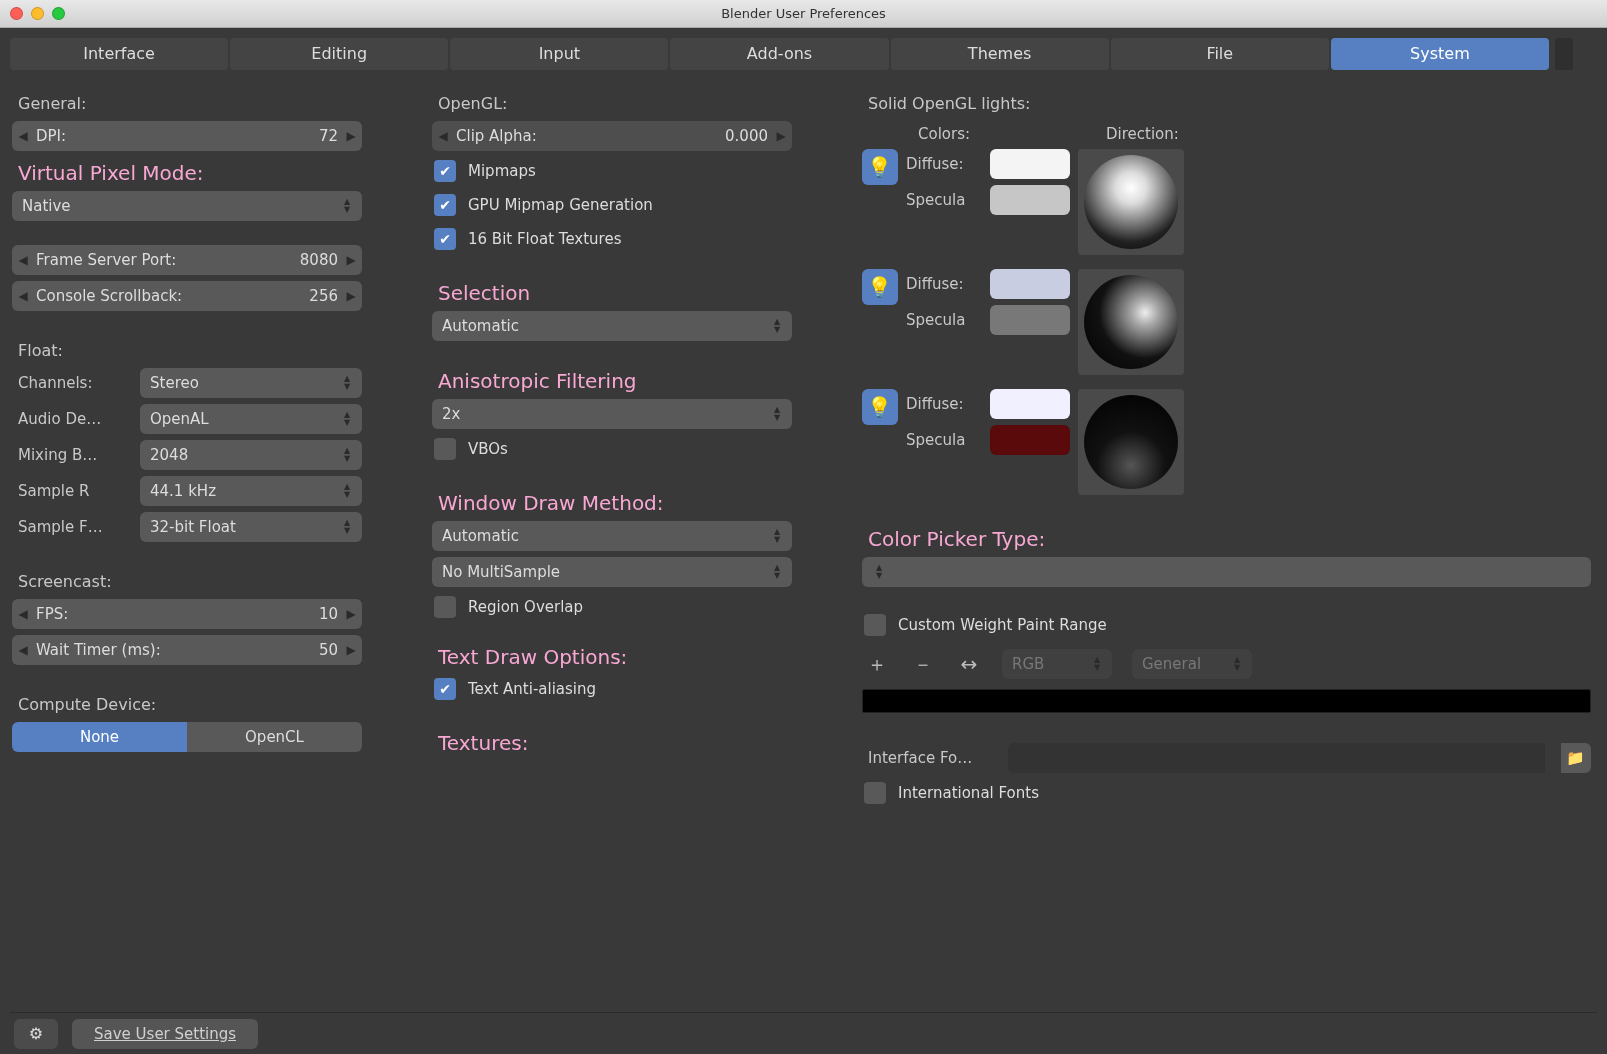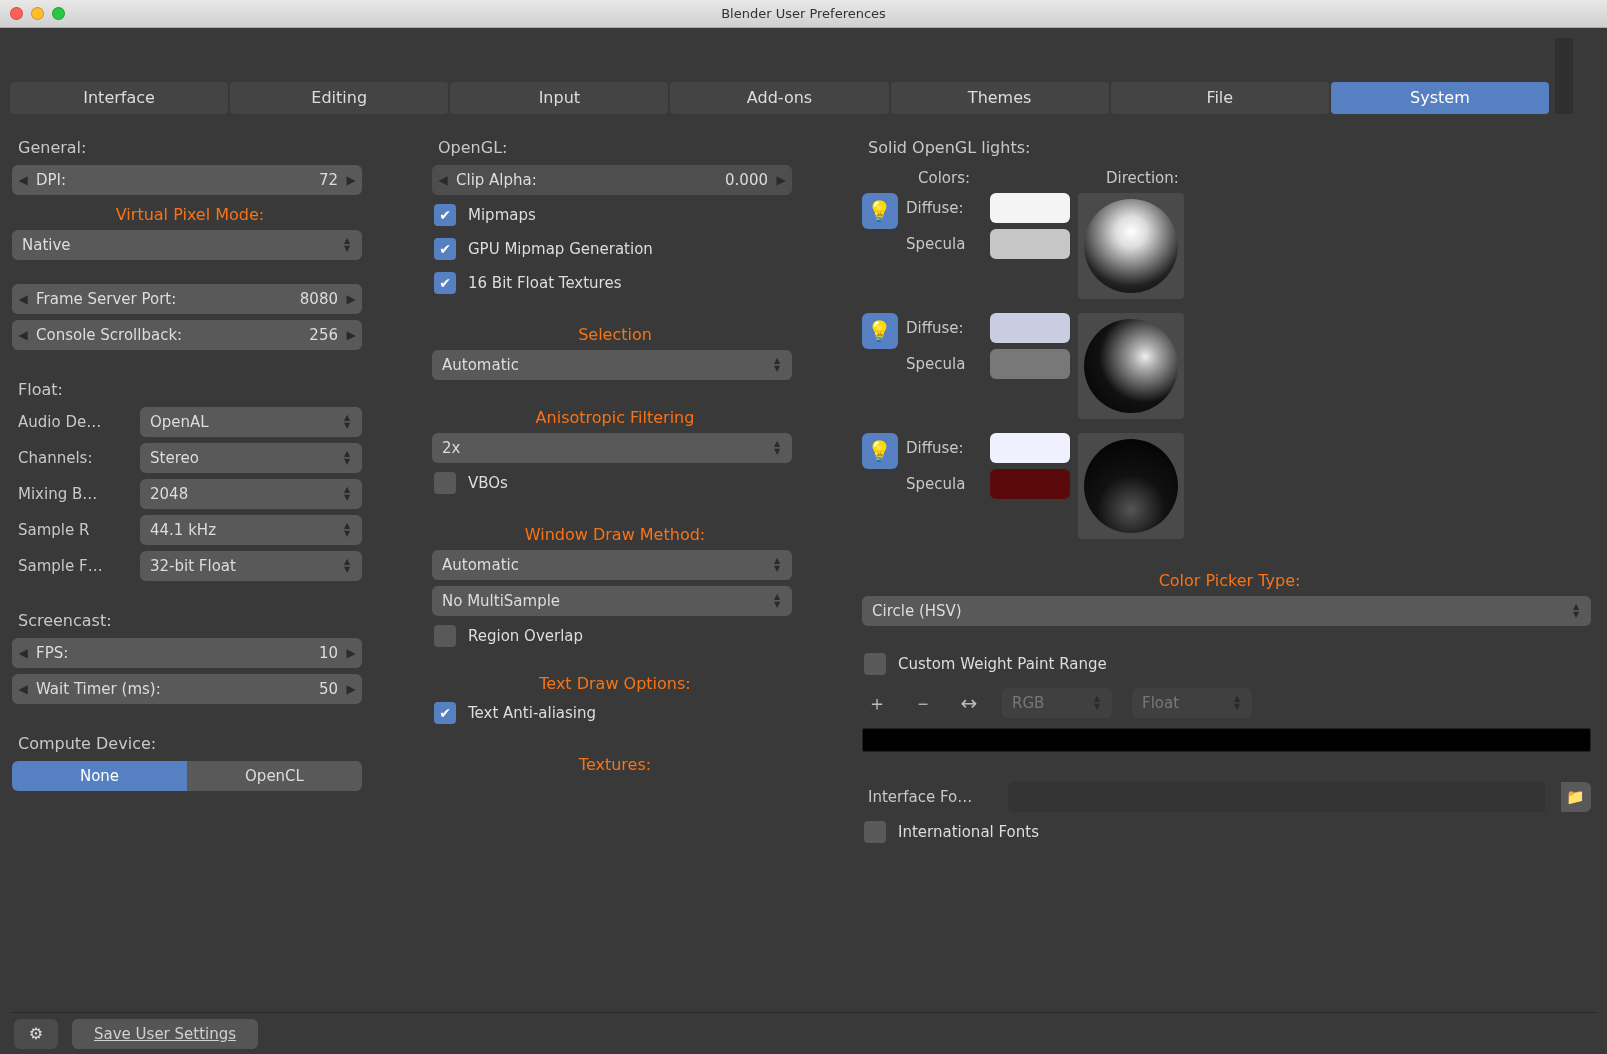--- a/index.html
+++ b/index.html
@@ -9,32 +9,32 @@
   .titlebar { height: 28px; background: linear-gradient(#e8e8e8,#d0d0d0); display:flex; align-items:center; padding:0 10px; border-bottom:1px solid #aaa; position:relative;}
   .traffic { display:flex; gap:8px; }
   .dot { width:13px; height:13px; border-radius:50%; border:1px solid rgba(0,0,0,.2);}
   .dot.red{background:#ff5f57;} .dot.yel{background:#ffbd2e;} .dot.gre{background:#28c840;}
   .titlebar .title{ position:absolute; left:0; right:0; text-align:center; color:#333; font-size:13px;}
 
   .shell { background:#393939; height: calc(100vh - 28px); padding:10px 10px 0 10px; display:flex; flex-direction:column;}
 
   
   .tabbar { display:flex; gap:2px; margin-bottom:18px; padding-right:24px;}
-  .tab { flex:1; height:32px; line-height:32px; text-align:center; background:#444; color:#ddd; border-radius:4px; font-size:16px; cursor:default;margin-top:44px;}
+  .tab { flex:1; height:32px; line-height:32px; text-align:center; background:#444; color:#ddd; border-radius:4px; font-size:16px; cursor:default;}
   .tab.active { background:#5680c2; color:#fff; }
   .tabspace { width:18px; background:#2f2f2f; border-radius:3px; margin-left:4px;}
 
   .cols { flex:1; display:flex; gap:70px; padding:0 6px 0 2px; overflow:hidden;}
   .col { flex:1; min-width:0; display:flex; flex-direction:column; gap:6px;}
   .col.c1{flex:0 0 350px;}
   .col.c2{flex:0 0 360px;}
   .col.c3{flex:1;}
 
   .heading { color:#c8c8c8; font-size:16px; margin:6px 0 2px 6px;}
-  .sublabel { color:#f97316; font-size:16px; margin:4px 0 0 6px;text-align:center;}
+  .sublabel { color:#f9a8d4; font-size:20px; margin:4px 0 0 6px;}
 
   
   .numfield, .numfieldL { background:#595959; border-radius:6px; height:30px; display:flex; align-items:center; color:#ddd;}
   .numfield .arrow, .numfieldL .arrow { width:22px; text-align:center; color:#2a2a2a; font-size:12px;}
   .numfield .nflabel{ flex:1; padding-left:2px;}
   .numfield .nfval{ padding-right:2px; text-align:right;}
   .numfieldL { background:#4e4e4e;}
   .numfieldL .nflabel{flex:1; padding-left:2px;}
   .numfieldL .nfval{padding-right:2px;}
 
@@ -155,30 +155,30 @@
       <div class="numfield">
         <div class="arrow">◀</div>
         <div class="nflabel">Console Scrollback:</div>
         <div class="nfval">256</div>
         <div class="arrow">▶</div>
       </div>
 
       <div class="sp12"></div>
       <div class="heading">Float:</div>
       <div class="row2">
+          <div class="rlbl">Channels:</div>
+        <div class="rfld dd">
+            <div class="ddlabel">Stereo</div>
+            <div class="ddarr"></div>
+          </div>
+        </div>
+      <div class="row2">
           <div class="rlbl">Audio De…</div>
         <div class="rfld dd">
             <div class="ddlabel">OpenAL</div>
-            <div class="ddarr"></div>
-          </div>
-        </div>
-      <div class="row2">
-          <div class="rlbl">Channels:</div>
-        <div class="rfld dd">
-            <div class="ddlabel">Stereo</div>
             <div class="ddarr"></div>
           </div>
         </div>
       <div class="row2">
           <div class="rlbl">Mixing B…</div>
         <div class="rfld dd">
             <div class="ddlabel">2048</div>
             <div class="ddarr"></div>
           </div>
         </div>
@@ -341,39 +341,38 @@
           <div class="sw" style="background:#5a0a0a"></div>
         </div>
         <div class="sphere s3">
             <div class="ball"></div>
           </div>
       </div>
 
       <div class="sp8"></div>
       <div class="sublabel">Color Picker Type:</div>
       <div class="dd">
-          <div class="ddlabel">Circle (HSV)</div>
           <div class="ddarr"></div>
         </div>
 
       <div class="sp12"></div>
       <div class="cbrow">
           <div class="cb"></div>
           <div class="cblabel">Custom Weight Paint Range</div>
         </div>
       <div class="toolrow">
         <div class="toolbtn">＋</div>
         <div class="toolbtn">－</div>
         <div class="toolbtn">↔</div>
         <div class="dd" style="flex:0 0 110px">
             <div class="ddlabel">RGB</div>
             <div class="ddarr"></div>
           </div>
         <div class="dd" style="flex:0 0 120px">
-            <div class="ddlabel">Float</div>
+            <div class="ddlabel">General</div>
             <div class="ddarr"></div>
           </div>
       </div>
       <div class="colorramp"></div>
 
       <div class="sp18"></div>
       <div class="fontrow">
         <div class="fl">Interface Fo…</div>
         <div class="fontfield"></div>
         <div class="fontbtn">

